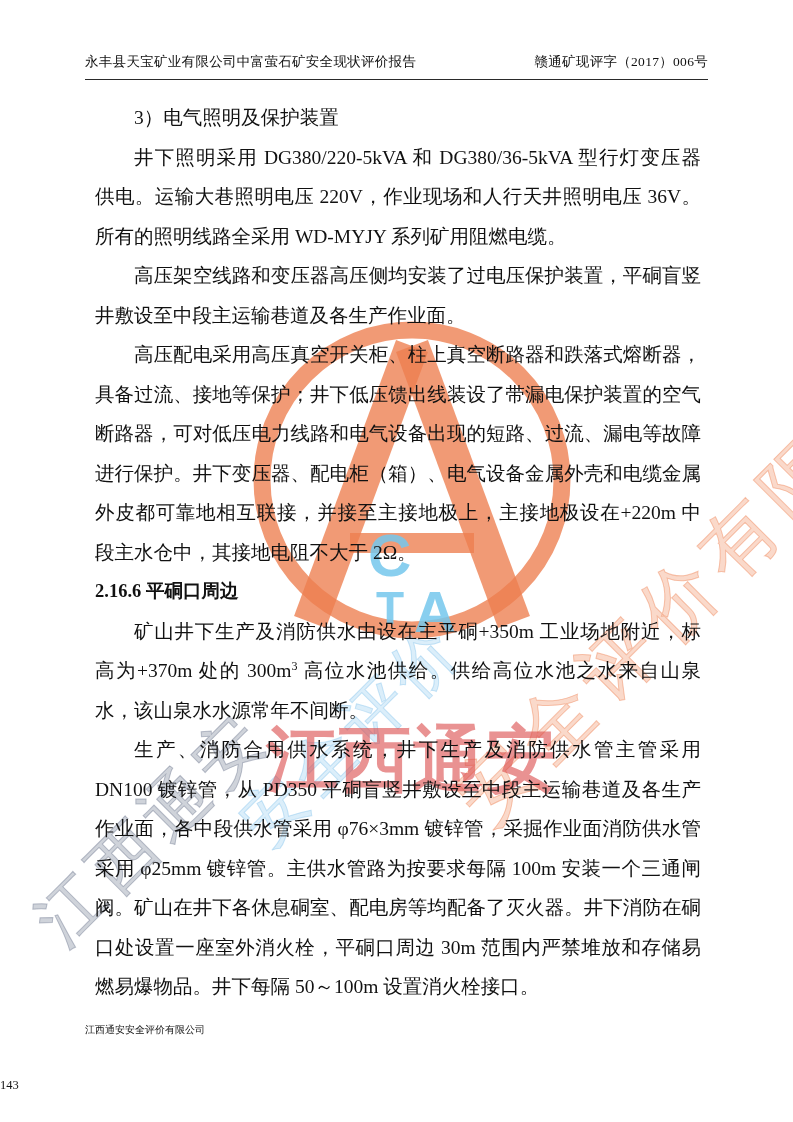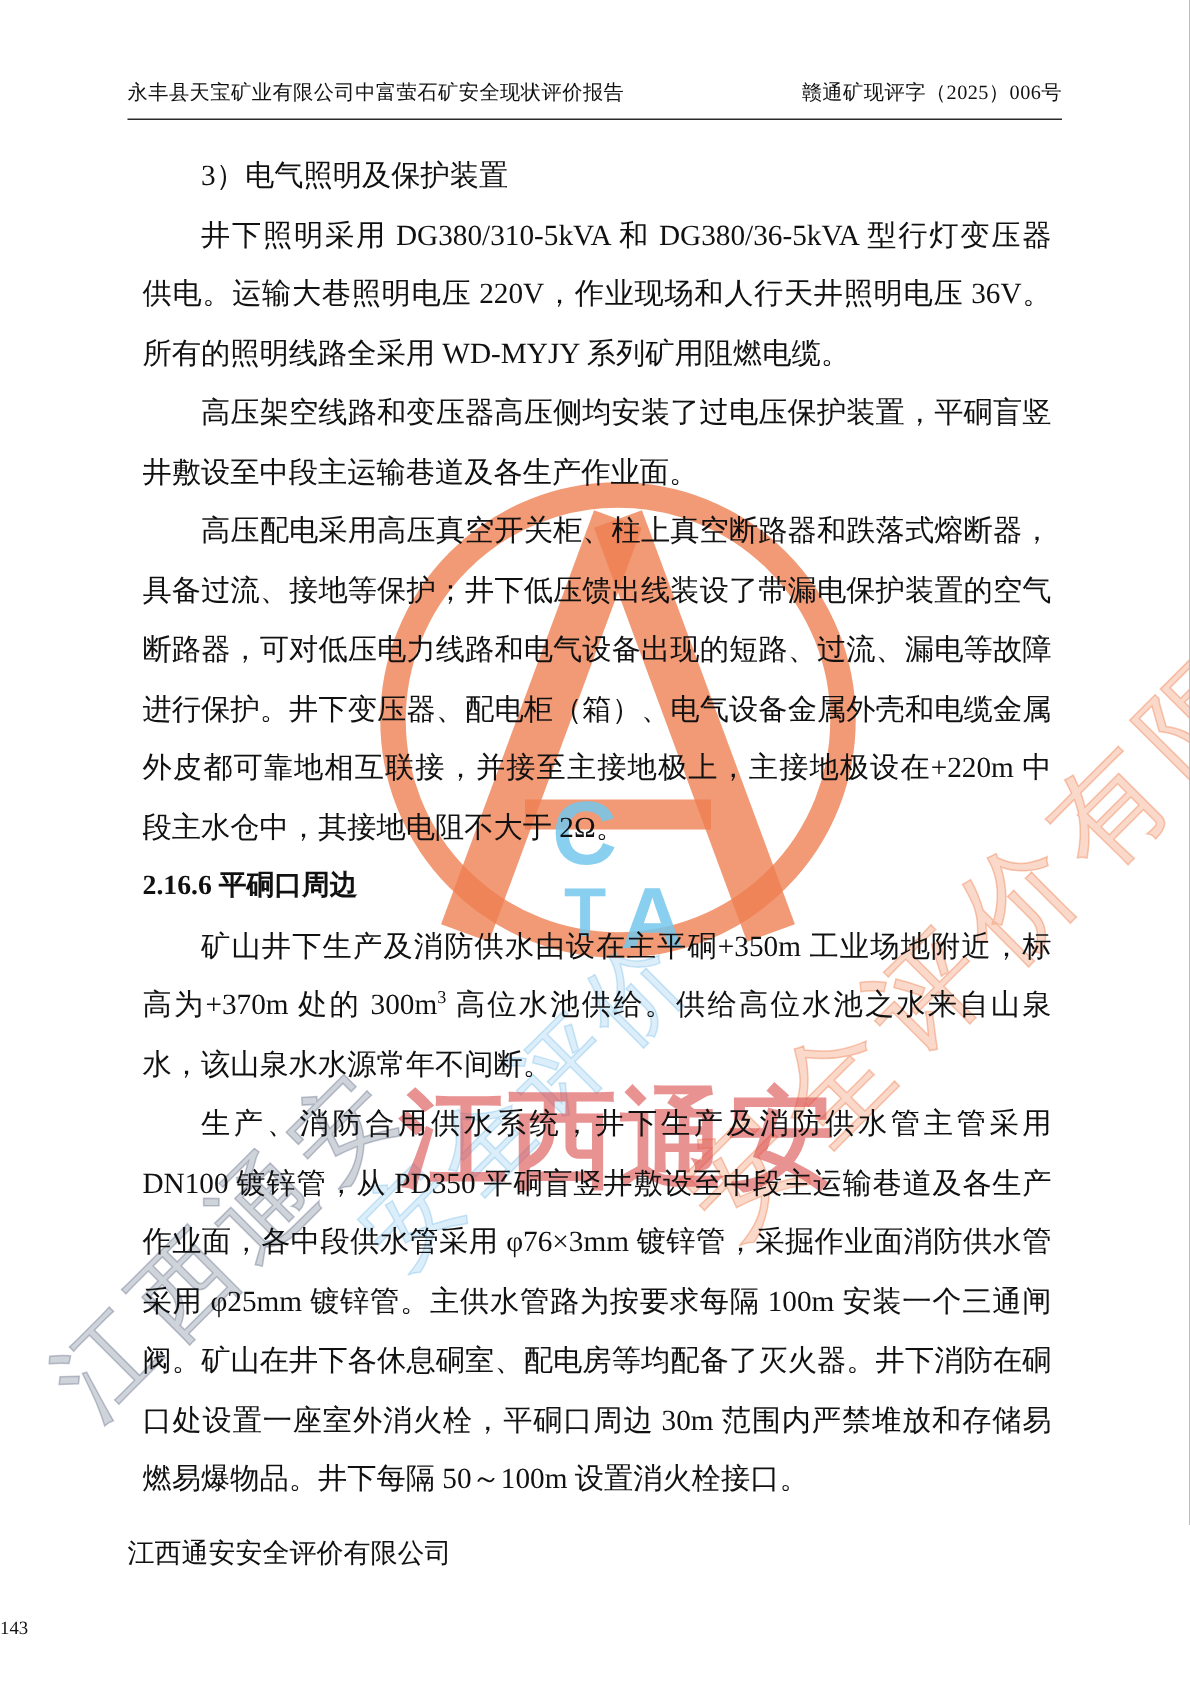--- a/index.html
+++ b/index.html
@@ -58,21 +58,21 @@
   }
   .content p{margin:0;text-indent:2em;}
   .content h3{
     margin:0;font-size:18.5px;line-height:39.5px;
     font-weight:bold;text-indent:0;text-align:left;
   }
   .sup{vertical-align:super;font-size:0.62em;line-height:0;}
   
   .footer-company{
     position:absolute;left:85px;top:1023px;
-    font-size:18px;z-index:2;
+    font-size:10px;z-index:2;
   }
   .footer-page{
     position:absolute;left:0;right:0;top:1078px;
     font-size:12.5px;z-index:2;
   }
 </style>
 </head>
 <body>
 
 <div class="page">
@@ -90,26 +90,26 @@
     </svg>
 
     <div class="wm-diag wm-left">江西通安</div>
     <div class="wm-diag wm-center">安全评价</div>
     <div class="wm-diag wm-right">安全评价有限公司</div>
     <div class="wm-red">江西通安</div>
   </div>
 
   <div class="header">
     <span>永丰县天宝矿业有限公司中富萤石矿安全现状评价报告</span>
-    <span>赣通矿现评字（2025）006号</span>
+    <span>赣通矿现评字（2017）006号</span>
   </div>
 
   <div class="content">
     <p>3）电气照明及保护装置</p>
-    <p>井下照明采用 DG380/310-5kVA 和 DG380/36-5kVA 型行灯变压器供电。运输大巷照明电压 220V，作业现场和人行天井照明电压 36V。所有的照明线路全采用 WD-MYJY 系列矿用阻燃电缆。</p>
+    <p>井下照明采用 DG380/220-5kVA 和 DG380/36-5kVA 型行灯变压器供电。运输大巷照明电压 220V，作业现场和人行天井照明电压 36V。所有的照明线路全采用 WD-MYJY 系列矿用阻燃电缆。</p>
     <p>高压架空线路和变压器高压侧均安装了过电压保护装置，平硐盲竖井敷设至中段主运输巷道及各生产作业面。</p>
     <p>高压配电采用高压真空开关柜、柱上真空断路器和跌落式熔断器，具备过流、接地等保护；井下低压馈出线装设了带漏电保护装置的空气断路器，可对低压电力线路和电气设备出现的短路、过流、漏电等故障进行保护。井下变压器、配电柜（箱）、电气设备金属外壳和电缆金属外皮都可靠地相互联接，并接至主接地极上，主接地极设在+220m 中段主水仓中，其接地电阻不大于 2Ω。</p>
     <h3>2.16.6 平硐口周边</h3>
     <p>
       <span>矿山井下生产及消防供水由设在主平硐+350m 工业场地附近，标高为+370m 处的 300m</span><span class="sup">3</span><span> 高位水池供给。供给高位水池之水来自山泉水，该山泉水水源常年不间断。</span>
     </p>
     <p>生产、消防合用供水系统，井下生产及消防供水管主管采用 DN100 镀锌管，从 PD350 平硐盲竖井敷设至中段主运输巷道及各生产作业面，各中段供水管采用 φ76×3mm 镀锌管，采掘作业面消防供水管采用 φ25mm 镀锌管。主供水管路为按要求每隔 100m 安装一个三通闸阀。矿山在井下各休息硐室、配电房等均配备了灭火器。井下消防在硐口处设置一座室外消火栓，平硐口周边 30m 范围内严禁堆放和存储易燃易爆物品。井下每隔 50～100m 设置消火栓接口。</p>
   </div>
 
   <div class="footer-company">江西通安安全评价有限公司</div>

